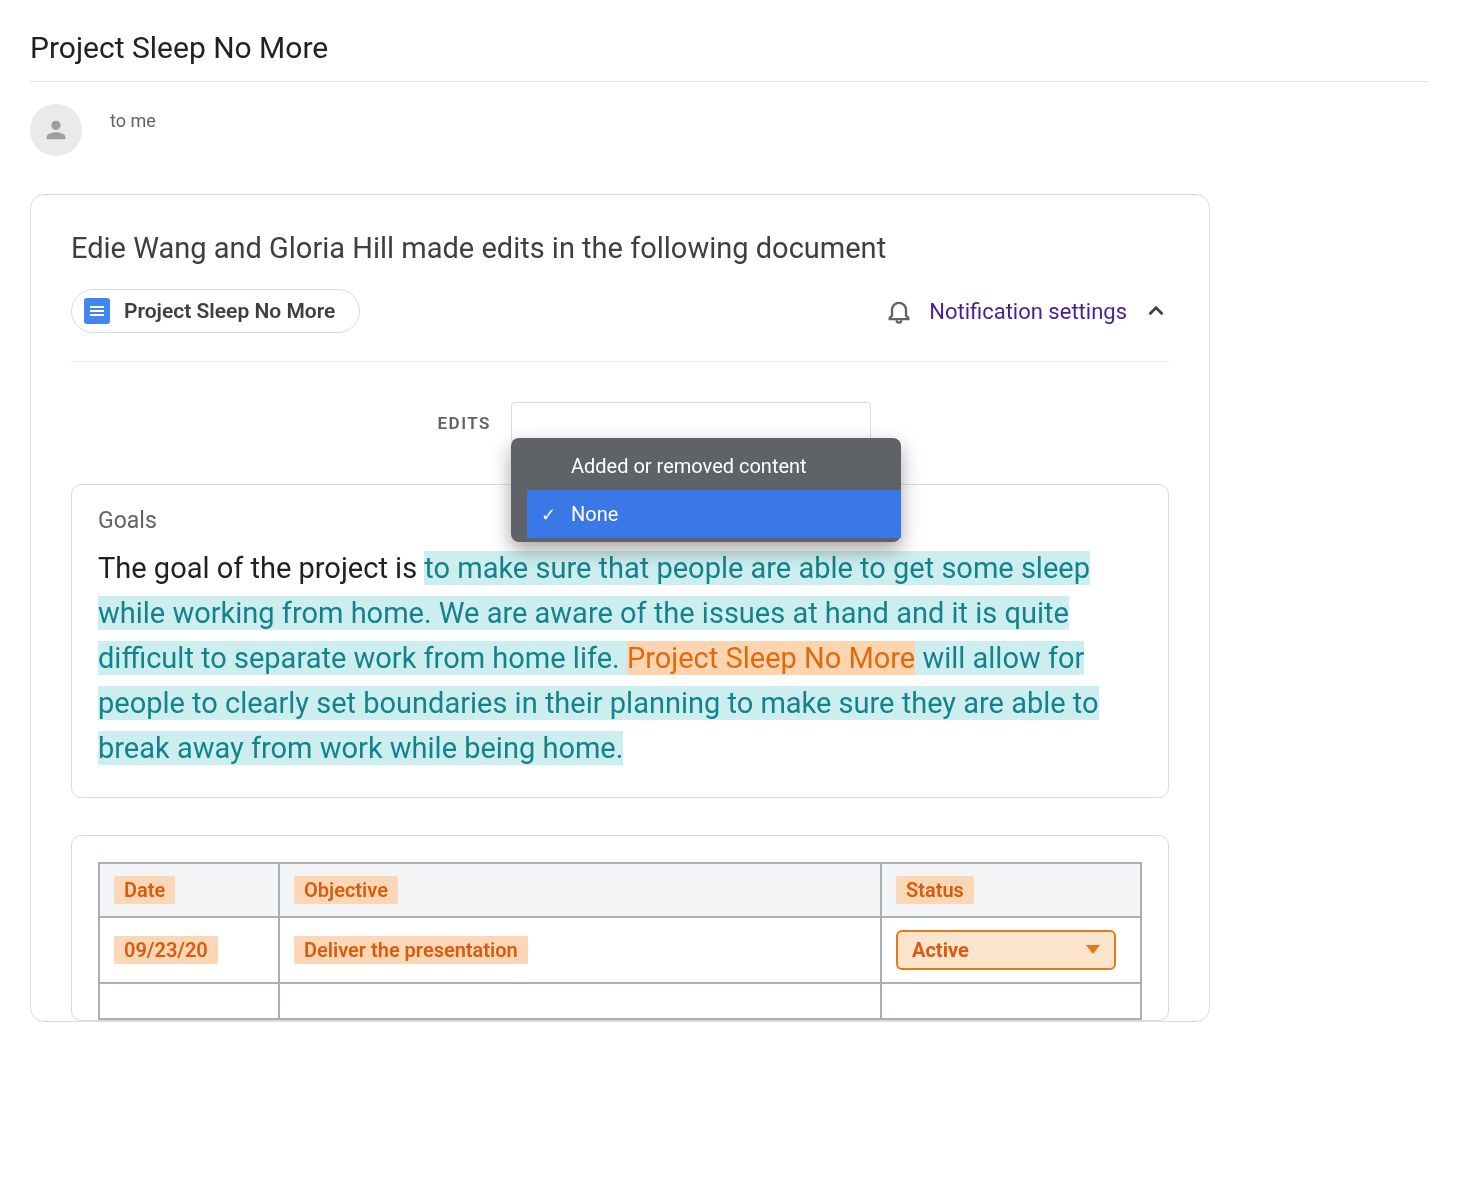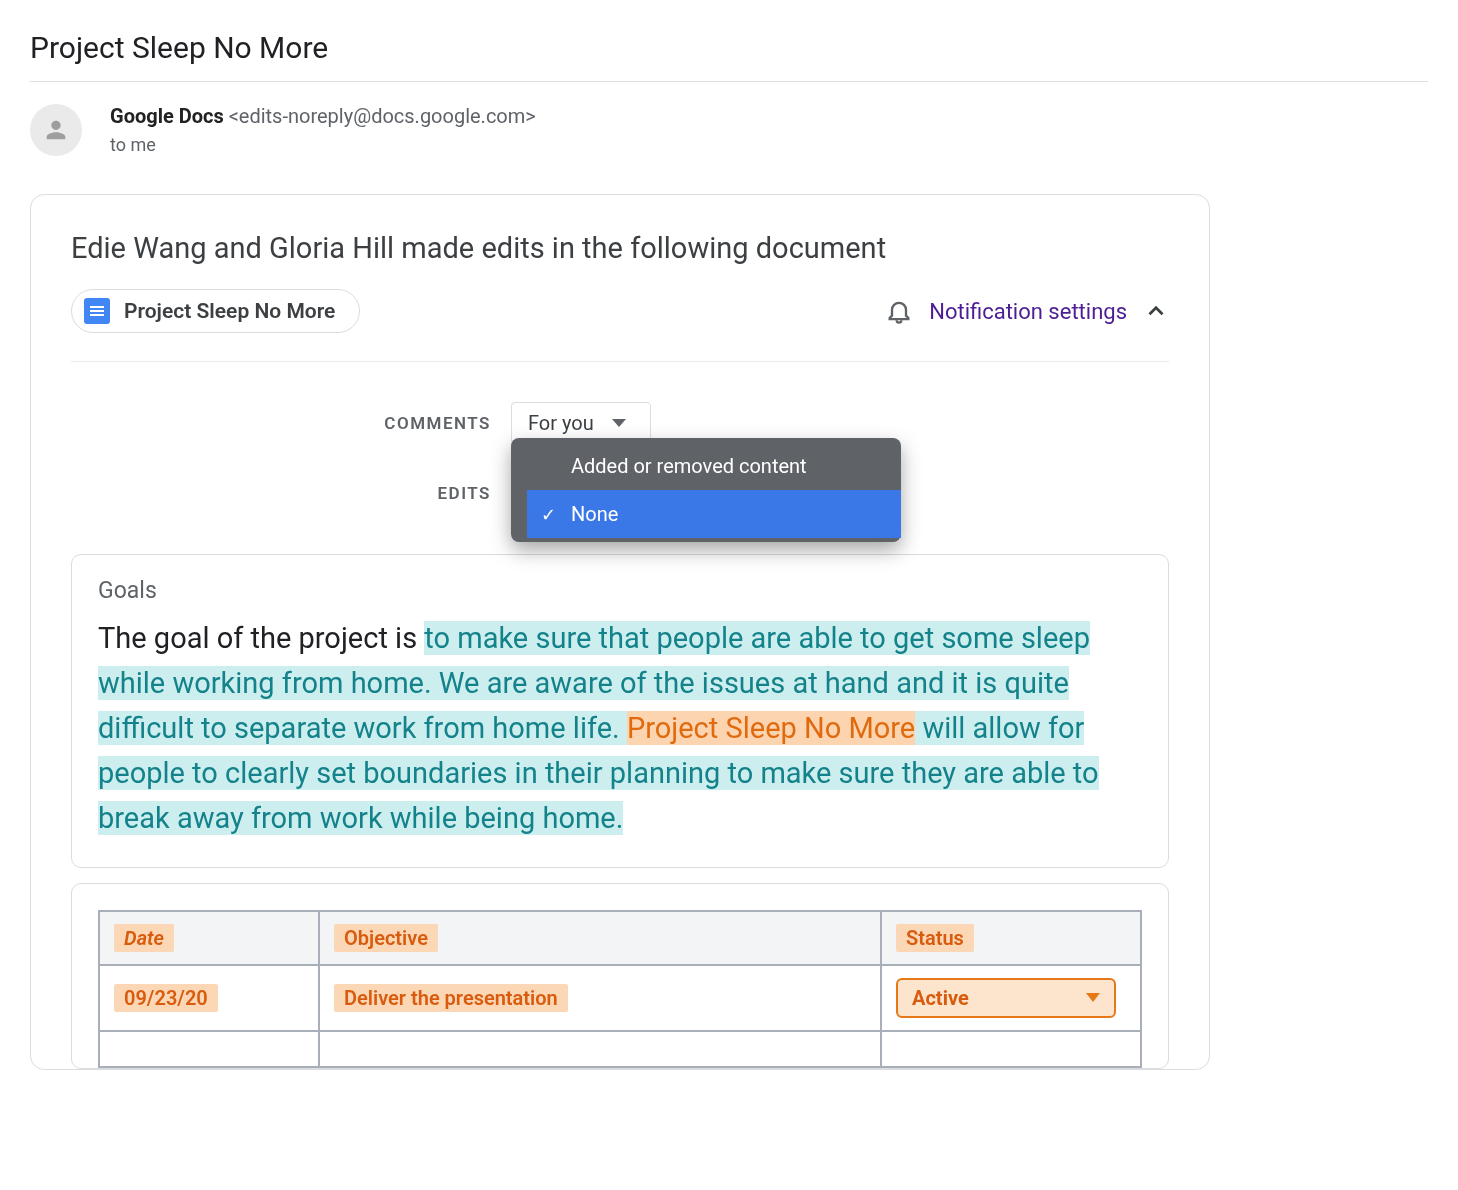--- a/index.html
+++ b/index.html
@@ -150,21 +150,21 @@
   }
   .dd-check {
     position: absolute; left: 14px; top: 50%; transform: translateY(-50%);
     font-size: 18px; color: #fff;
   }
 
   .preview-box {
     border: 1px solid #dadce0;
     border-radius: 10px;
     padding: 22px 26px 26px 26px;
-    margin-bottom: 15px;
+    margin-bottom: 37px;
   }
   .goals-title { font-size: 23px; color: #5f6368; margin-bottom: 12px; }
   .goals-body { font-size: 29px; line-height: 1.55; color: #202124; }
   .hl-teal { background: #cdeeef; color: #14828a; }
   .hl-orange { background: #fcd4b0; color: #e06b0f; }
 
   .table-box {
     border: 1px solid #dadce0;
     border-radius: 10px;
     padding: 26px 26px 0 26px;
@@ -199,41 +199,37 @@
     padding: 6px 14px;
     width: 220px;
     gap: 30px;
   }
   .tri-down-o {
     width: 0; height: 0;
     border-left: 7px solid transparent;
     border-right: 7px solid transparent;
     border-top: 9px solid #e77817;
   }
-  .col-date { width: 220px; font-style: italic; }
+  .col-date { width: 180px; }
   .col-status { width: 260px; }
   .row3 td { height: 36px; }
 </style>
 </head>
 <body>
 
 <div class="wrap">
   <div class="subject">Project Sleep No More</div>
 
   <div class="email-head">
     <div class="avatar">
       <svg viewBox="0 0 24 24">
           <path d="M12 12c2.2 0 4-1.8 4-4s-1.8-4-4-4-4 1.8-4 4 1.8 4 4 4zm0 2c-2.7 0-8 1.3-8 4v2h16v-2c0-2.7-5.3-4-8-4z"></path>
         </svg>
     </div>
     <div>
-      <div class="from-line">
-        <span class="from-name">Google Docs</span>
-        <span class="from-email">&lt;edits-noreply@docs.google.com&gt;</span>
-      </div>
       <div class="to-line">to me</div>
     </div>
   </div>
 
   <div class="card">
     <div class="headline">Edie Wang and Gloria Hill made edits in the following document</div>
 
     <div class="doc-row">
       <div class="doc-chip">
         <span class="doc-icon">
@@ -247,27 +243,20 @@
             <path d="M10 20a2 2 0 004 0"></path>
           </svg>
         <span>Notification settings</span>
         <svg class="chev" viewBox="0 0 24 24">
             <polyline points="6 15 12 9 18 15"></polyline>
           </svg>
       </div>
     </div>
 
     <div class="ctrl-area">
-      <div class="ctrl-row">
-        <div class="ctrl-label">COMMENTS</div>
-        <div class="select-box">
-          <span>For you</span>
-          <span class="tri-down"></span>
-        </div>
-      </div>
       <div class="ctrl-row" style="margin-bottom:0;">
         <div class="ctrl-label">EDITS</div>
         <div class="hidden-sel"></div>
       </div>
 
       <div class="dropdown-pop">
         <div class="dd-item">Added or removed content</div>
         <div class="dd-item sel">
           <span class="dd-check">✓</span>
           <span>None</span>

